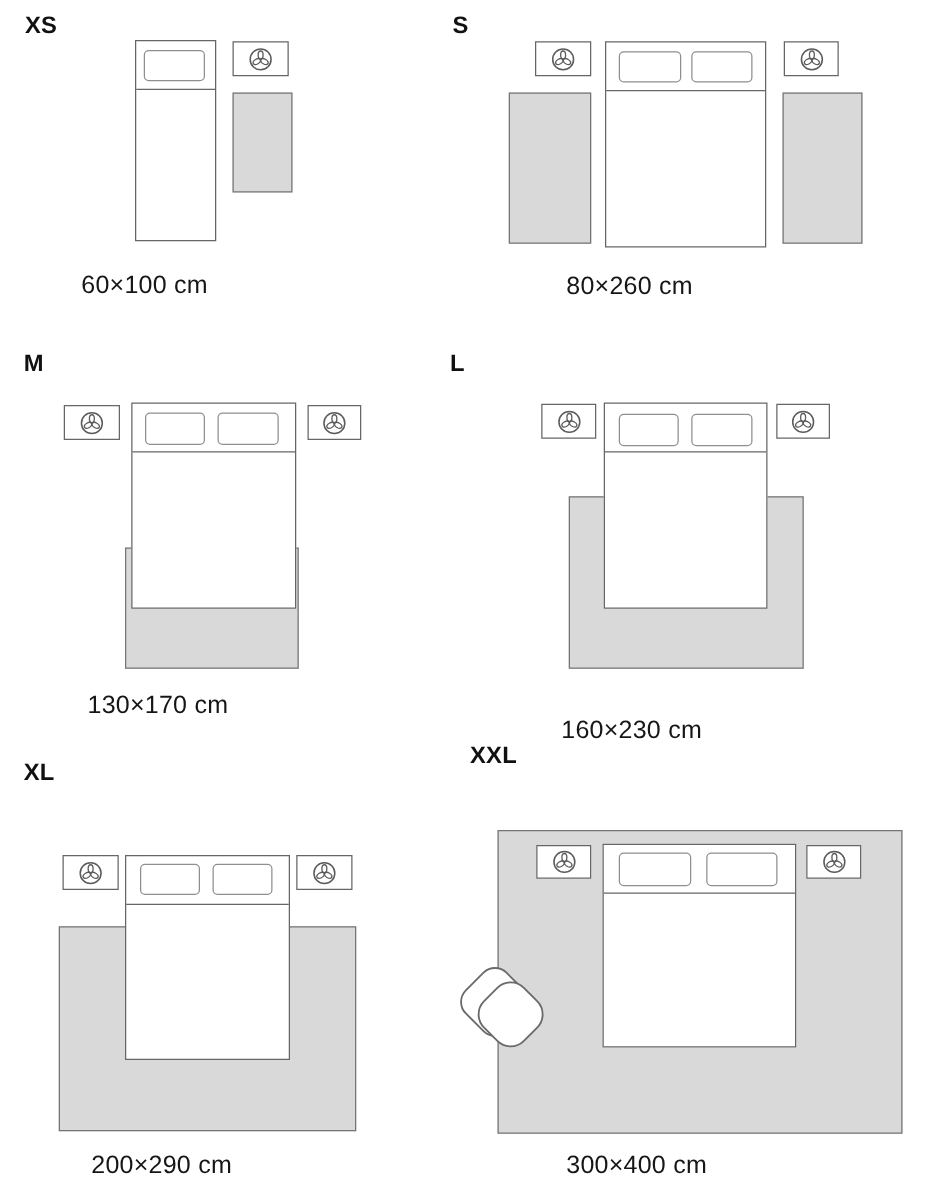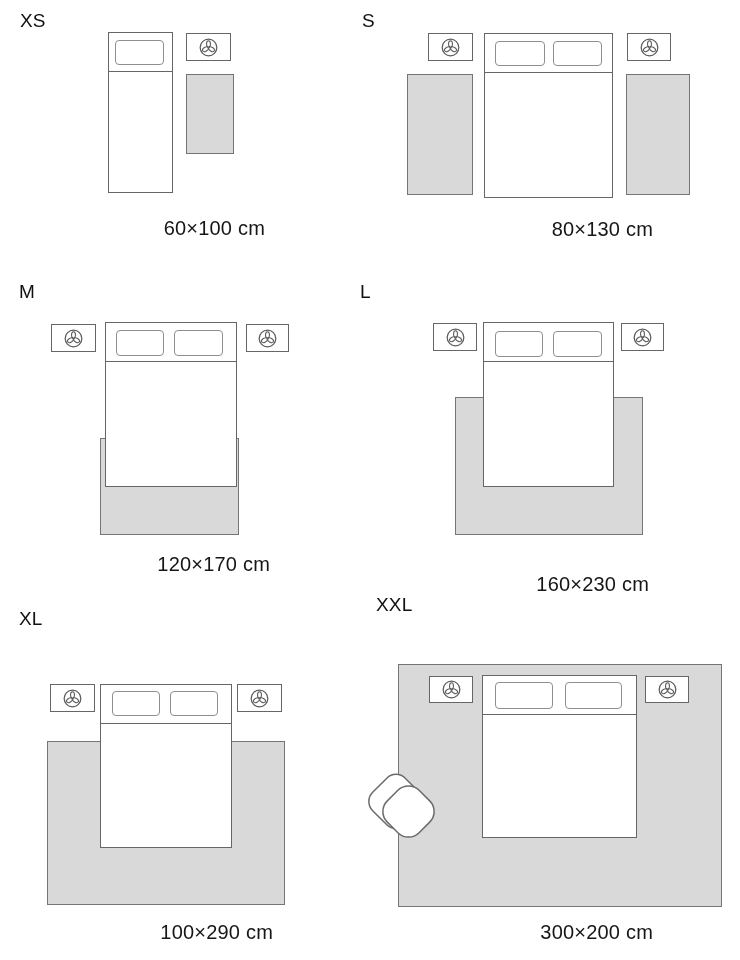--- a/index.html
+++ b/index.html
@@ -3,30 +3,30 @@
 <meta charset="utf-8">
 <style>
   * { margin: 0; padding: 0; box-sizing: border-box; }
   html, body { background: #ffffff; }
   body { font-family: "Liberation Sans", "DejaVu Sans", sans-serif; color: #161616; }
   #canvas { position: relative; width: 740px; height: 960px; background: #ffffff; overflow: hidden; }
 
   .size-label {
     position: absolute;
     font-size: 19px;
-    font-weight: 400;
+    font-weight: 700;
     letter-spacing: .2px;
     line-height: 1;
     color: #111111;
   }
   .caption {
     position: absolute;
     font-size: 20px;
     line-height: 1;
-    text-align: right;
+    text-align: left;
     letter-spacing: .2px;
     color: #161616;
     white-space: nowrap;
   }
   .rug {
     position: absolute;
     background: #d9d9d9;
     border: 1.5px solid #757575;
     z-index: 1;
   }
@@ -104,21 +104,21 @@
         <div class="pillow" style="left:68px;top:7px;width:49px;height:25px"></div>
       </div>
     </div>
     <div class="nightstand" style="left:627px;top:33px;width:44px;height:28px">
       <svg class="plant" viewBox="0 0 24 24">
           <use href="#plant-symbol"></use>
         </svg>
     </div>
     <div class="rug" style="left:407px;top:74px;width:66px;height:121px"></div>
     <div class="rug" style="left:626px;top:74px;width:64px;height:121px"></div>
-    <div class="caption" style="left:453px;top:219px;width:200px">80×130 cm</div>
+    <div class="caption" style="left:453px;top:219px;width:200px">80×260 cm</div>
   </section>
 
   <section class="cell">
     <h2 class="size-label" style="left:19px;top:282px">M</h2>
     <div class="nightstand" style="left:51px;top:324px;width:45px;height:28px">
       <svg class="plant" viewBox="0 0 24 24">
           <use href="#plant-symbol"></use>
         </svg>
     </div>
     <div class="rug" style="left:100px;top:438px;width:139px;height:97px"></div>
@@ -126,21 +126,21 @@
       <div class="bed-head">
         <div class="pillow" style="left:10px;top:7px;width:48px;height:26px"></div>
         <div class="pillow" style="left:68px;top:7px;width:49px;height:26px"></div>
       </div>
     </div>
     <div class="nightstand" style="left:246px;top:324px;width:43px;height:28px">
       <svg class="plant" viewBox="0 0 24 24">
           <use href="#plant-symbol"></use>
         </svg>
     </div>
-    <div class="caption" style="left:70px;top:554px;width:200px">120×170 cm</div>
+    <div class="caption" style="left:70px;top:554px;width:200px">130×170 cm</div>
   </section>
 
   <section class="cell">
     <h2 class="size-label" style="left:360px;top:282px">L</h2>
     <div class="nightstand" style="left:433px;top:323px;width:44px;height:28px">
       <svg class="plant" viewBox="0 0 24 24">
           <use href="#plant-symbol"></use>
         </svg>
     </div>
     <div class="rug" style="left:455px;top:397px;width:188px;height:138px"></div>
@@ -170,21 +170,21 @@
       <div class="bed-head">
         <div class="pillow" style="left:11px;top:6px;width:48px;height:25px"></div>
         <div class="pillow" style="left:69px;top:6px;width:48px;height:25px"></div>
       </div>
     </div>
     <div class="nightstand" style="left:237px;top:684px;width:45px;height:28px">
       <svg class="plant" viewBox="0 0 24 24">
           <use href="#plant-symbol"></use>
         </svg>
     </div>
-    <div class="caption" style="left:73px;top:922px;width:200px">100×290 cm</div>
+    <div class="caption" style="left:73px;top:922px;width:200px">200×290 cm</div>
   </section>
 
   <section class="cell">
     <h2 class="size-label" style="left:376px;top:595px">XXL</h2>
     <div class="rug" style="left:398px;top:664px;width:324px;height:243px"></div>
     <div class="nightstand" style="left:429px;top:676px;width:44px;height:27px">
       <svg class="plant" viewBox="0 0 24 24">
           <use href="#plant-symbol"></use>
         </svg>
     </div>
@@ -198,16 +198,16 @@
       <svg class="plant" viewBox="0 0 24 24">
           <use href="#plant-symbol"></use>
         </svg>
     </div>
     <svg class="armchair" style="left:357px;top:762px" width="90" height="90" viewBox="0 0 90 90">
       <g fill="#ffffff" stroke="#6b6b6b" stroke-width="1.5">
         <rect x="16" y="16.5" width="46" height="46" rx="13" transform="rotate(45 39 39.5)"></rect>
         <rect x="29" y="27" width="45" height="45" rx="15" transform="rotate(45 51.5 49.5)"></rect>
       </g>
     </svg>
-    <div class="caption" style="left:453px;top:922px;width:200px">300×200 cm</div>
+    <div class="caption" style="left:453px;top:922px;width:200px">300×400 cm</div>
   </section>
 
 </div>
 
 </body></html>

